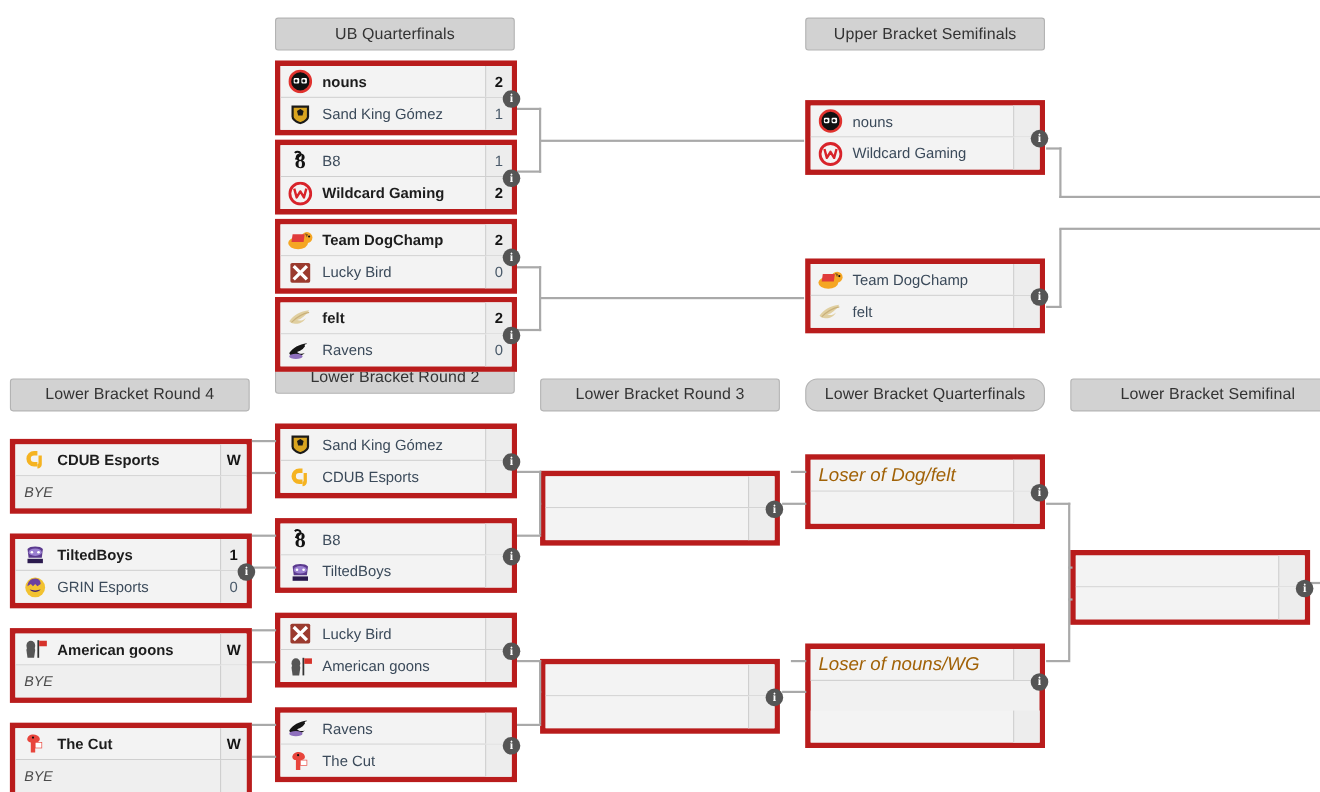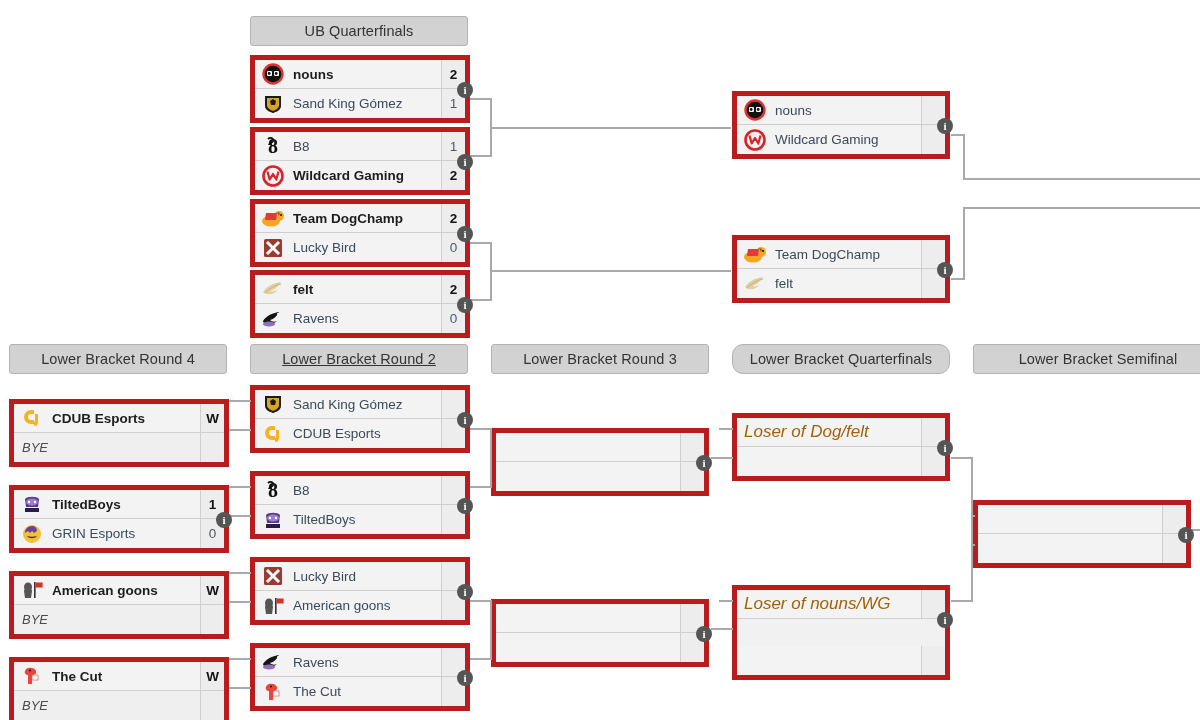--- a/index.html
+++ b/index.html
@@ -127,24 +127,27 @@
   .conn.v { width: 2px; }
 </style>
 </head>
 <body>
 
 <div id="bracket">
 
   <div class="round-header" style="left:250px; top:16px; width:218px;">
     <span>UB Quarterfinals</span>
   </div>
+  <div class="round-header" style="left:732px; top:16px; width:218px;">
+    <span>Upper Bracket Semifinals</span>
+  </div>
   <div class="round-header" style="left:9px; top:344px; width:218px;">
     <span>Lower Bracket Round 4</span>
   </div>
-  <div class="round-header" style="left:250px; top:344px; width:218px;text-decoration:underline;">
+  <div class="round-header" style="left:250px; top:328px; width:218px;">
     <span>Lower Bracket Round 2</span>
   </div>
   <div class="round-header" style="left:491px; top:344px; width:218px;">
     <span>Lower Bracket Round 3</span>
   </div>
   <div class="round-header" style="left:732px; top:344px; width:218px;border-radius:11px;">
     <span>Lower Bracket Quarterfinals</span>
   </div>
   <div class="round-header" style="left:973px; top:344px; width:250px;">
     <span>Lower Bracket Semifinal</span>

